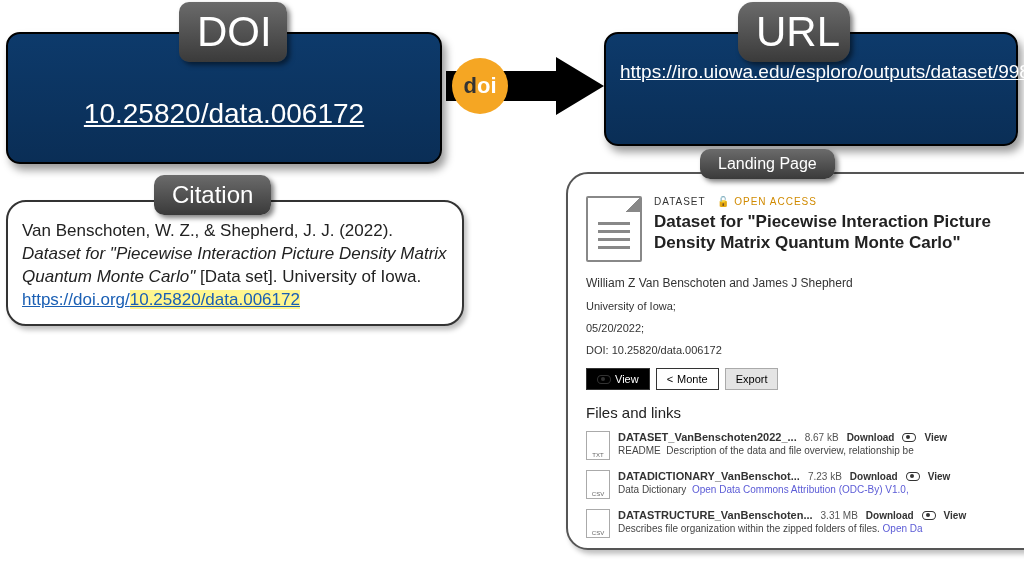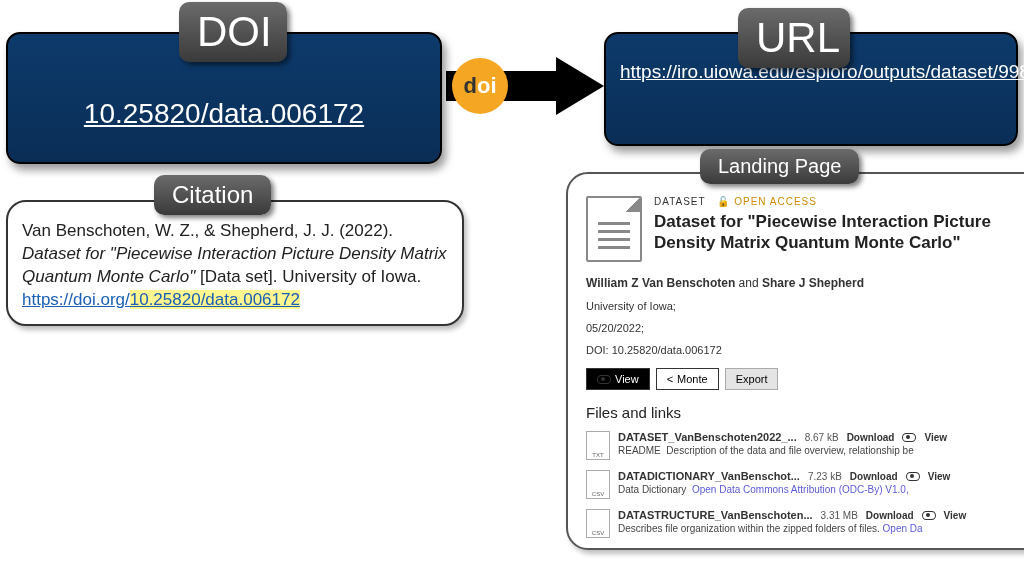--- a/index.html
+++ b/index.html
@@ -51,22 +51,23 @@
 .doi-badge {
   font-size: 42px;
   left: 179px;
   top: 2px;
   width: 72px;
 }
 
 .url-badge {
   font-size: 42px;
   left: 738px;
-  top: 8px;
+  top: 2px;
   width: 76px;
+  border-radius: 15px;
 }
 
 .doi-value {
   margin-top: 64px;
   font-size: 28px;
   text-decoration: underline;
 }
 
 .url-value {
   margin-top: 26px;
@@ -126,21 +127,21 @@
 .citation-box .italic { font-style: italic; }
 .citation-link {
   color: #1a5fb4;
   text-decoration: underline;
 }
 .citation-highlight {
   background: #fff68f;
 }
 
 .landing-badge {
-  font-size: 20px;
+  font-size: 16px;
   left: 700px;
   top: 149px;
 }
 
 .landing-box {
   position: absolute;
   left: 566px;
   top: 172px;
   width: 448px;
   border: 2px solid #555;
@@ -201,21 +202,21 @@
   color: #222;
   margin-top: 4px;
   line-height: 1.25;
 }
 
 .lp-authors {
   font-size: 12px;
   margin-top: 14px;
   color: #333;
 }
-.lp-authors b { font-weight: bold; }
+.lp-authors b { font-weight: normal; }
 
 .lp-inst {
   font-size: 11px;
   color: #333;
   margin-top: 10px;
 }
 
 .lp-buttons {
   margin-top: 12px;
   display: flex;
@@ -338,21 +339,21 @@
     <div class="lp-meta">
       <div class="lp-tagline">
         <span>DATASET</span>&nbsp;&nbsp;
         <span class="oa"><span>🔓</span><span> OPEN ACCESS</span></span>
       </div>
       <div class="lp-title">Dataset for "Piecewise Interaction Picture Density Matrix Quantum Monte Carlo"</div>
     </div>
   </div>
 
   <div class="lp-authors">
-    <b>William Z Van Benschoten</b><span> and </span><b>Share J Shepherd</b>
+    <b>William Z Van Benschoten</b><span> and </span><b>James J Shepherd</b>
   </div>
   <div class="lp-inst">University of Iowa;</div>
   <div class="lp-inst">05/20/2022;</div>
   <div class="lp-inst">DOI: 10.25820/data.006172</div>
 
   <div class="lp-buttons">
     <div class="lp-btn view">
         <span class="eye"></span>
         <span>View</span>
       </div>

